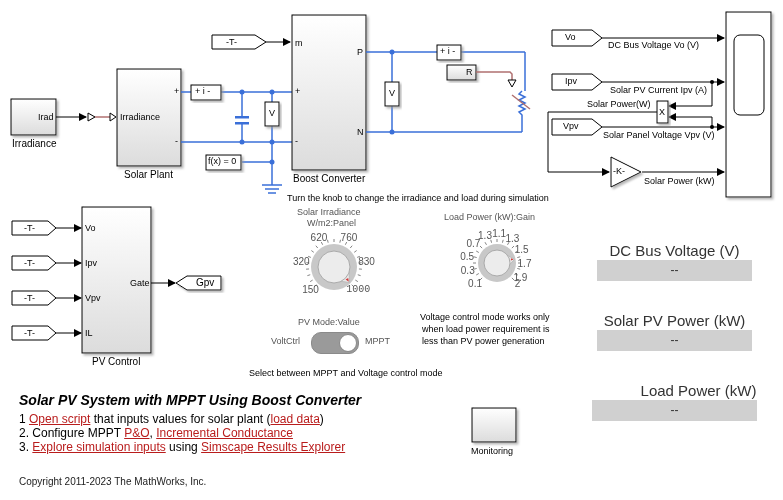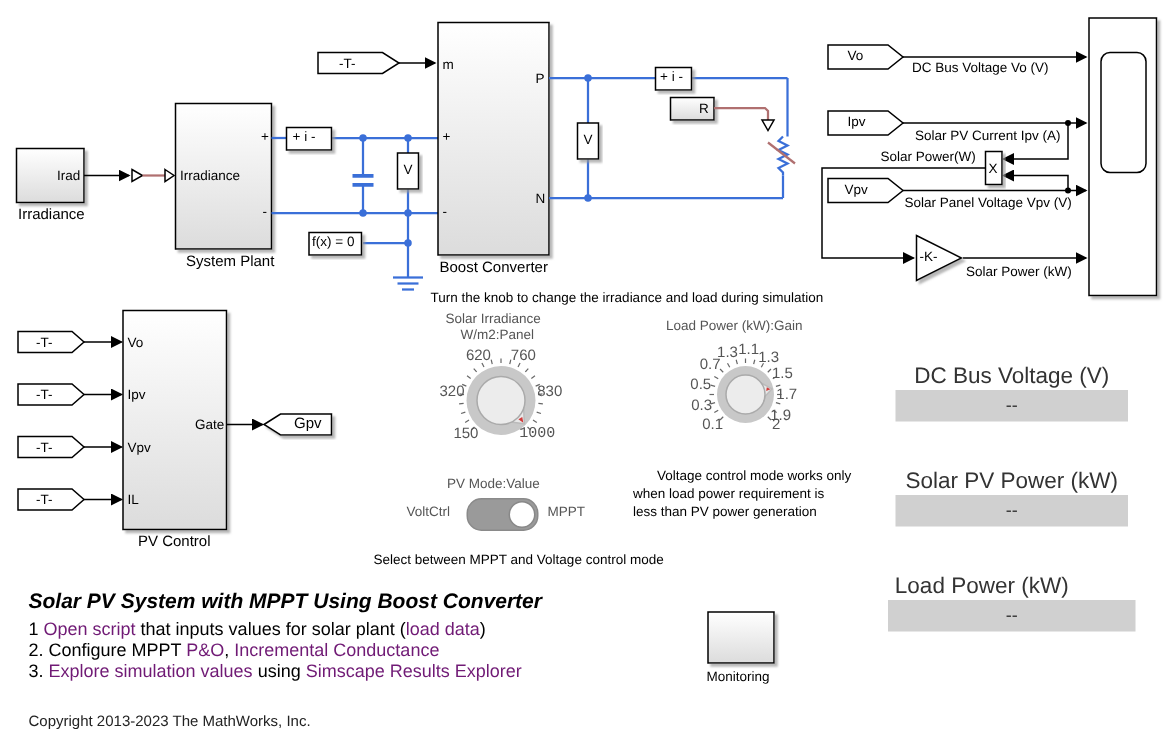--- a/index.html
+++ b/index.html
@@ -7,21 +7,21 @@
          font-family:"Liberation Sans", sans-serif; color:#000; }
   #canvas { position:absolute; left:0; top:0; }
   .txt { position:absolute; white-space:nowrap; font-family:"Liberation Sans", sans-serif; }
   .lbl9 { font-size:9px; }
   .lbl10 { font-size:10px; }
   .gray { color:#555; }
   .disp-title { position:absolute; font-size:15px; color:#333; text-align:center; }
   .disp-box { position:absolute; background:#d0d0d0; color:#333; font-size:12px; text-align:center; line-height:20px; }
   .title { position:absolute; left:19px; top:392px; font-size:14px; font-weight:bold;font-style:italic; }
   .steps { position:absolute; left:19px; top:412px; font-size:12px; line-height:14px; }
-  .steps a { color:#701a75; cursor:pointer; }
+  .steps a { color:#b91c1c; text-decoration:underline; cursor:pointer; }
   .copyright { position:absolute; left:19px; top:476px; font-size:10px; color:#222; }
   .toggle { position:absolute; left:311px; top:332px; width:46px; height:20px; border-radius:10px; background:#9a9a9a; border:1px solid #8a8a8a; }
   .toggle .thumb { position:absolute; right:1px; top:1px; width:18px; height:18px; border-radius:50%; background:#fff; border:1px solid #888; box-sizing:border-box; }
 </style>
 </head>
 <body>
 
 <svg id="canvas" width="783" height="500" xmlns="http://www.w3.org/2000/svg">
   <defs>
     <linearGradient id="blk" x1="0" y1="0" x2="0" y2="1">
@@ -227,21 +227,21 @@
       <circle cx="497" cy="263" r="13" fill="#ececec" stroke="#aaa"></circle>
       <path d="M511.1961826904923,258.15558083789546 L513.638186370565,259.5113391826742 L510.79395569478476,260.60692952667193 z" fill="#d23a3a"></path>
     </g>
 </svg>
 
 <span class="txt lbl9" style="left:38px;top:112px">Irad</span>
 <span class="txt lbl10" style="left:12px;top:138px">Irradiance</span>
 <span class="txt lbl9" style="left:120px;top:112px">Irradiance</span>
 <span class="txt lbl9" style="left:174px;top:86px">+</span>
 <span class="txt lbl9" style="left:175px;top:136px">-</span>
-<span class="txt lbl10" style="left:124px;top:169px">System Plant</span>
+<span class="txt lbl10" style="left:124px;top:169px">Solar Plant</span>
 <span class="txt lbl9" style="left:226px;top:37px">-T-</span>
 <span class="txt lbl9" style="left:195px;top:86px">+ i  -</span>
 <span class="txt lbl9" style="left:269px;top:108px">V</span>
 <span class="txt lbl9" style="left:208px;top:156px">f(x) = 0</span>
 <span class="txt lbl9" style="left:295px;top:38px">m</span>
 <span class="txt lbl9" style="left:295px;top:86px">+</span>
 <span class="txt lbl9" style="left:295px;top:136px">-</span>
 <span class="txt lbl9" style="left:357px;top:47px">P</span>
 <span class="txt lbl9" style="left:357px;top:127px">N</span>
 <span class="txt lbl10" style="left:293px;top:173px">Boost Converter</span>
@@ -298,32 +298,32 @@
     <span class="txt gray" style="font-size: 10px; left: 514.706px; top: 277.506px;">2</span>
   </div>
 
 <span class="txt lbl9 gray" style="left:298px;top:317px">PV Mode:Value</span>
 <span class="txt lbl9 gray" style="left:271px;top:336px">VoltCtrl</span>
 <div class="toggle">
     <div class="thumb"></div>
   </div>
 <span class="txt lbl9 gray" style="left:365px;top:336px">MPPT</span>
 <span class="txt lbl9" style="left:249px;top:368px">Select between MPPT and Voltage control mode</span>
-<span class="txt lbl9" style="left:438px;top:312px">Voltage control mode works only</span>
+<span class="txt lbl9" style="left:420px;top:312px">Voltage control mode works only</span>
 <span class="txt lbl9" style="left:422px;top:324px">when load power requirement is</span>
 <span class="txt lbl9" style="left:422px;top:336px">less than PV power generation</span>
 
 <div class="disp-title" style="left:597px;top:242px;width:155px">DC Bus Voltage (V)</div>
 <div class="disp-box" style="left:597px;top:260px;width:155px;height:21px">--</div>
 <div class="disp-title" style="left:592px;top:312px;width:165px">Solar PV Power (kW)</div>
 <div class="disp-box" style="left:597px;top:330px;width:155px;height:21px">--</div>
-<div class="disp-title" style="left:572px;top:382px;width:165px">Load Power (kW)</div>
+<div class="disp-title" style="left:616px;top:382px;width:165px">Load Power (kW)</div>
 <div class="disp-box" style="left:592px;top:400px;width:165px;height:21px">--</div>
 
 <span class="txt lbl9" style="left:471px;top:446px">Monitoring</span>
 
 <div class="title">Solar PV System with MPPT Using Boost Converter</div>
 <div class="steps">
   <div><span>1  </span><a>Open script</a><span> that inputs values for solar plant (</span><a>load data</a><span>)</span></div>
   <div><span>2. Configure MPPT </span><a>P&amp;O</a><span>, </span><a>Incremental Conductance</a></div>
-  <div><span>3. </span><a>Explore simulation values</a><span> using </span><a>Simscape Results Explorer</a></div>
+  <div><span>3. </span><a>Explore simulation inputs</a><span> using </span><a>Simscape Results Explorer</a></div>
 </div>
-<div class="copyright">Copyright 2013-2023 The MathWorks, Inc.</div>
+<div class="copyright">Copyright 2011-2023 The MathWorks, Inc.</div>
 
 </body></html>

